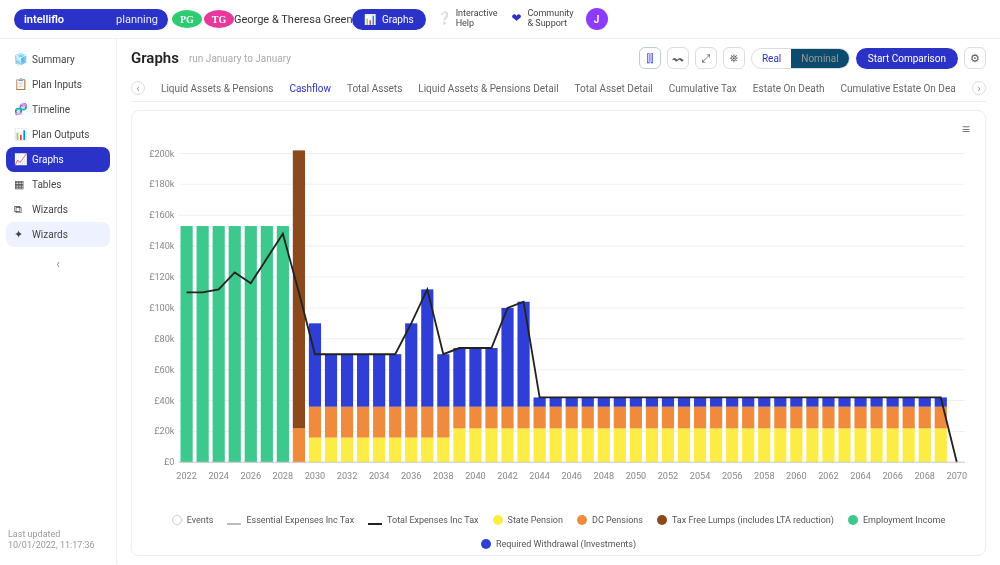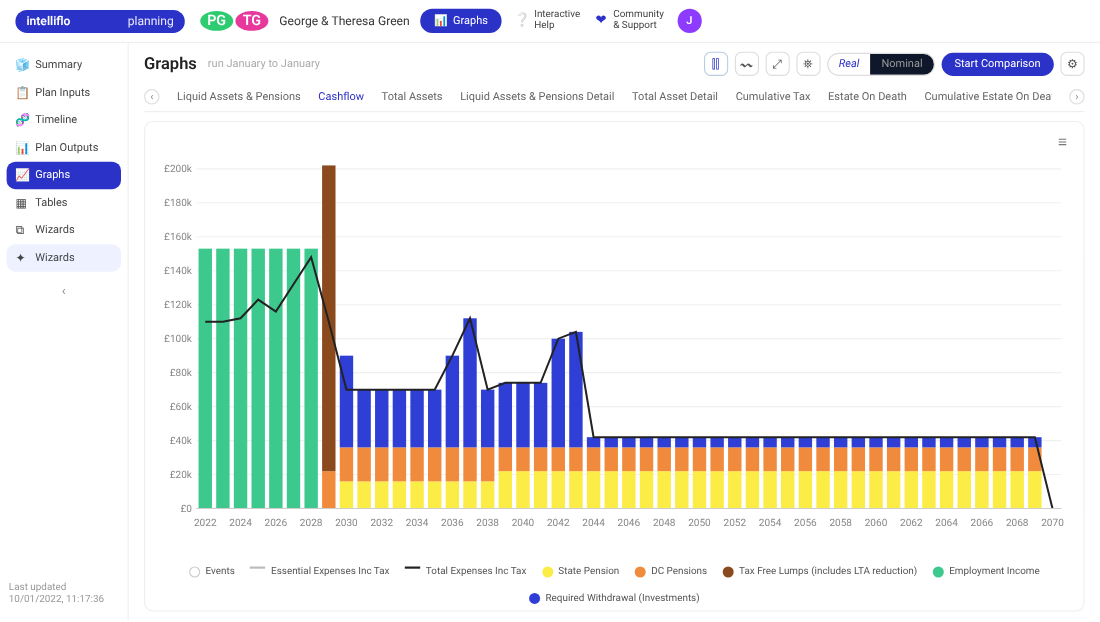--- a/index.html
+++ b/index.html
@@ -1,21 +1,21 @@
 <!DOCTYPE html>
 <html><head>
 <meta charset="utf-8">
 <style>
 * { box-sizing: border-box; margin: 0; padding: 0; }
 body { font-family: -apple-system, BlinkMacSystemFont, "Segoe UI", Roboto, Arial, sans-serif; font-size: 11px; color: #333; background: #fff; width: 1000px; height: 565px; overflow: hidden; }
-.topbar { display: flex; align-items: center; padding: 8px 14px; border-bottom: 1px solid #eee; gap: 10px; }
+.topbar { display: flex; align-items: center; padding: 8px 14px; border-bottom: 1px solid #eee; }
 .brand { background: #2a32c8; color: #fff; border-radius: 14px; padding: 4px 10px; font-weight: 600; font-size: 11px; display: flex; align-items: center; gap: 4px; }
 .brand .sub { font-weight: 400; opacity: .9; margin-left: 48px; }
 .user-chips { display: flex; gap: 2px; margin-left: 4px; }
-.chip { width: 30px; height: 18px; border-radius: 50%; font-size: 13px; color: #fff; display: flex; align-items: center; justify-content: center; font-weight: 600; }
+.chip { width: 30px; height: 18px; border-radius: 50%; font-size: 10px; color: #fff; display: flex; align-items: center; justify-content: center; font-weight: 600; font-family: Liberation Serif, serif; }
 .chip.pg { background: #2ecc71; }
 .chip.tg { background: #e6399b; }
 .client-name { font-size: 11px; color: #333; }
 .topbar .center { flex: 1; display: flex; justify-content: center; }
 .scenario-badge { font-size: 10px; color: #555; display: flex; align-items: center; gap: 4px; }
 .scenario-badge .dot { width: 6px; height: 6px; background: #2a32c8; border-radius: 2px; display: inline-block; }
 .scenario-badge .label { color: #2a32c8; font-weight: 600; }
 .topbar-right { display: flex; align-items: center; gap: 12px; }
 .pill-btn { background: #2a32c8; color: #fff; border-radius: 14px; padding: 5px 12px; font-size: 10px; display: flex; align-items: center; gap: 5px; cursor: pointer; }
 .help-lnk { display: flex; align-items: center; gap: 4px; font-size: 9px; color: #444; cursor: pointer; line-height: 1.1; }
@@ -33,34 +33,34 @@
 
 .main { flex: 1; padding: 8px 14px; overflow: hidden; display: flex; flex-direction: column; }
 .page-hdr { display: flex; align-items: center; gap: 10px; }
 .page-title { font-size: 15px; font-weight: 600; color: #222; }
 .page-sub { font-size: 10px; color: #aaa; }
 .page-hdr .spacer { flex: 1; }
 .icon-btn { width: 22px; height: 22px; border: 1px solid #ddd; border-radius: 6px; display: inline-flex; align-items: center; justify-content: center; font-size: 11px; color: #555; cursor: pointer; }
 .icon-btn.blue { color: #2a32c8; border-color: #bcd; }
 .seg { display: inline-flex; border: 1px solid #ddd; border-radius: 12px; overflow: hidden; }
 .seg div { padding: 4px 10px; font-size: 10px; cursor: pointer; }
-.seg .on { color: #2a32c8; font-style: italic; }
-.seg .off { color: #999; background: #0f172a; }
+.seg .on { color: #2a32c8; }
+.seg .off { color: #999; background: #0c4a6e; }
 
 .tabrow { display: flex; align-items: center; gap: 16px; border-bottom: 1px solid #eee; margin-top: 6px; padding: 6px 0; font-size: 10px; color: #666; }
 .tabrow .tab { cursor: pointer; white-space: nowrap; }
 .tabrow .tab.active { color: #2a32c8; border-bottom: 2px solid #0f172a; padding-bottom: 4px; margin-bottom: -7px; }
 .tabrow .chev { width: 14px; height: 14px; border: 1px solid #ddd; border-radius: 50%; display: inline-flex; align-items: center; justify-content: center; font-size: 10px; color: #888; cursor: pointer; }
 
 .chart-card { border: 1px solid #eee; border-radius: 8px; margin-top: 8px; padding: 10px 10px 6px 10px; flex: 1; display: flex; flex-direction: column; position: relative; }
 .chart-menu { position: absolute; right: 14px; top: 10px; font-size: 14px; color: #777; cursor: pointer; letter-spacing: 1px; }
 #chart-svg { width: 100%; height: 100%; flex: 1; }
 
 .legend { display: flex; flex-wrap: wrap; justify-content: center; gap: 14px; padding: 6px 0 0; font-size: 9px; color: #555; }
-.lg { display: flex; align-items: flex-start; gap: 5px; cursor: pointer; }
+.lg { display: flex; align-items: flex-end; gap: 5px; cursor: pointer; }
 .sw { width: 10px; height: 10px; border-radius: 50%; display: inline-block; }
 .sw.line { border-radius: 0; height: 2px; width: 14px; background: #222; }
 .sw.hollow { border: 1px solid #ccc; background: #fff; }
 </style>
 </head>
 <body>
 
 <div class="topbar">
   <div class="brand">
     <span>intelliflo</span>

